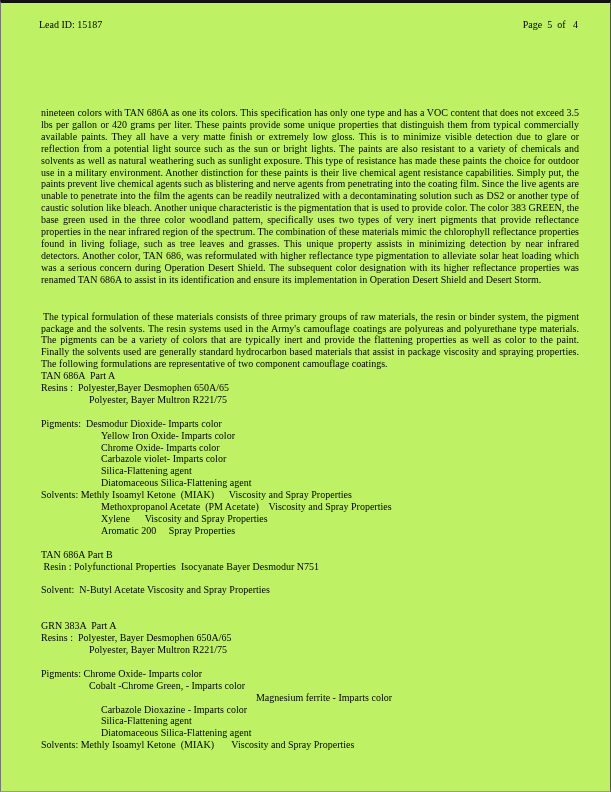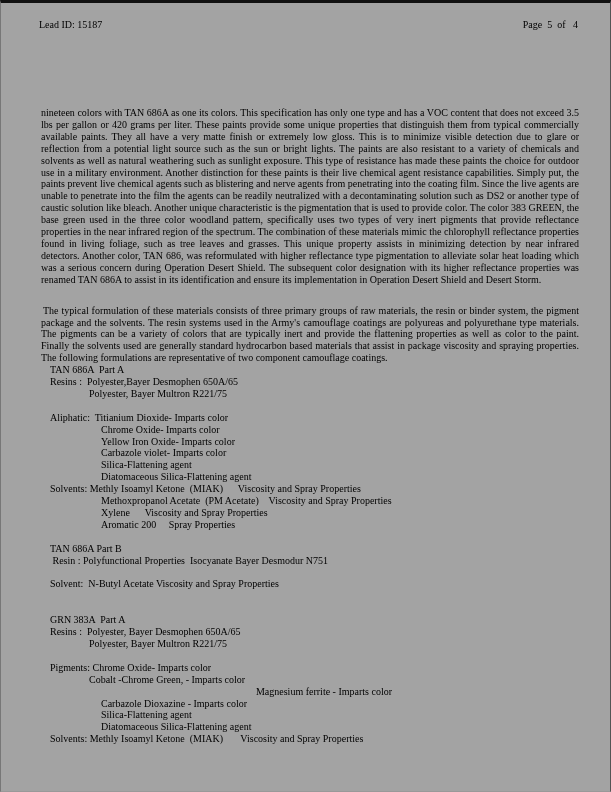--- a/index.html
+++ b/index.html
@@ -6,21 +6,21 @@
     margin: 0;
     padding: 0;
     background: #ffffff;
   }
   .page {
     width: 611px;
     height: 792px;
     position: relative;
     overflow: hidden;
     box-sizing: border-box;
-    background: #a3a3a3;
+    background: #bef264;
     border-top: 3px solid #111;
     border-left: 1px solid #777;
     border-right: 1px solid #555;
     border-bottom: 1px solid #999;
     font-family: "Liberation Serif", "DejaVu Serif", serif;
     color: #000;
   }
   .header {
     position: absolute;
     top: 16px;
@@ -37,28 +37,28 @@
     left: 40px;
     width: 538px;
     font-size: 10px;
     line-height: 11.9px;
   }
   .para {
     margin: 0;
     text-align: justify;
   }
   .para2 {
-    margin-top: 19px;
+    margin-top: 25px;
     text-indent: 2px;
   }
   .fline {
     white-space: pre-wrap;
     min-height: 11.9px;
   }
-  .in-0 { padding-left: 0; margin-left: 9px; }
+  .in-0 { padding-left: 0; }
   .in-1 { padding-left: 28px; text-align: center; }
   .in-2 { padding-left: 48px; }
   .in-3 { padding-left: 60px; }
 </style>
 </head>
 <body>
 
 <div class="page">
 
   <div class="header">
@@ -67,23 +67,23 @@
   </div>
 
   <div class="content">
     <p class="para">nineteen colors with TAN 686A as one its colors.  This specification has only one type and has a VOC content that does not exceed 3.5 lbs per gallon or 420 grams per liter.  These paints provide some unique properties that distinguish them from typical commercially available paints.  They all have a very matte finish or extremely low gloss.  This is to minimize visible detection due to glare or reflection from a potential light source such as the sun or bright lights.  The paints are also resistant to a variety of chemicals and solvents as well as natural weathering such as sunlight exposure.  This type of resistance has made these paints the choice for outdoor use in a military environment.  Another distinction for these paints is their live chemical agent resistance capabilities.  Simply put, the paints prevent live chemical agents such as blistering and nerve agents from penetrating into the coating film.  Since the live agents are unable to penetrate into the film the agents can be readily neutralized with a decontaminating solution such as DS2 or another type of caustic solution like bleach.  Another unique characteristic is the pigmentation that is used to provide color.  The color 383 GREEN, the base green used in the three color woodland pattern, specifically uses two types of very inert pigments that provide reflectance properties in the near infrared region of the spectrum.  The combination of these materials mimic the chlorophyll reflectance properties found in living foliage, such as tree leaves and grasses.  This unique property assists in minimizing detection by near infrared detectors.  Another color, TAN 686, was reformulated with higher reflectance type pigmentation to alleviate solar heat loading which was a serious concern during Operation Desert Shield.  The subsequent color designation with its higher reflectance properties was renamed TAN 686A to assist in its identification and ensure its implementation in Operation Desert Shield and Desert Storm.</p>
     <p class="para para2">The typical formulation of these materials consists of three primary groups of raw materials, the resin or binder system, the pigment package and the solvents. The resin systems used in the Army's camouflage coatings are polyureas and polyurethane type materials. The pigments can be a variety of colors that are typically inert and provide the flattening properties as well as color to the paint. Finally the solvents used are generally standard hydrocarbon based materials that assist in package viscosity and spraying properties. The following formulations are representative of  two component camouflage coatings.</p>
     <div id="formulation-block">
         <div class="fline in-0">TAN 686A  Part A</div>
         <div class="fline in-0">Resins :  Polyester,Bayer Desmophen 650A/65</div>
         <div class="fline in-2">Polyester, Bayer Multron R221/75</div>
         <div class="fline in-0">&nbsp;</div>
-        <div class="fline in-0">Aliphatic:  Titianium Dioxide- Imparts color</div>
+        <div class="fline in-0">Pigments:  Desmodur Dioxide- Imparts color</div>
+        <div class="fline in-3">Yellow Iron Oxide- Imparts color</div>
         <div class="fline in-3">Chrome Oxide- Imparts color</div>
-        <div class="fline in-3">Yellow Iron Oxide- Imparts color</div>
         <div class="fline in-3">Carbazole violet- Imparts color</div>
         <div class="fline in-3">Silica-Flattening agent</div>
         <div class="fline in-3">Diatomaceous Silica-Flattening agent</div>
         <div class="fline in-0">Solvents: Methly Isoamyl Ketone  (MIAK)      Viscosity and Spray Properties</div>
         <div class="fline in-3">Methoxpropanol Acetate  (PM Acetate)    Viscosity and Spray Properties</div>
         <div class="fline in-3">Xylene      Viscosity and Spray Properties</div>
         <div class="fline in-3">Aromatic 200     Spray Properties</div>
         <div class="fline in-0">&nbsp;</div>
         <div class="fline in-0">TAN 686A Part B</div>
         <div class="fline in-0"> Resin : Polyfunctional Properties  Isocyanate Bayer Desmodur N751</div>

